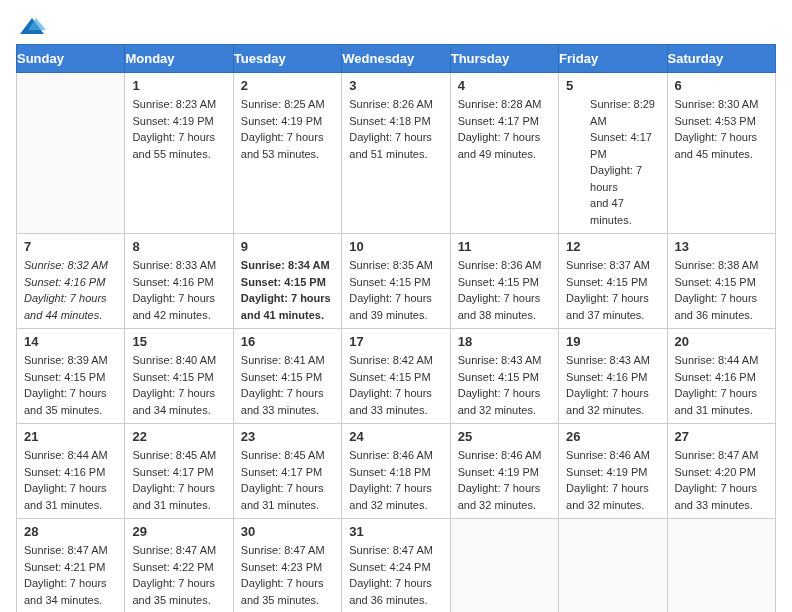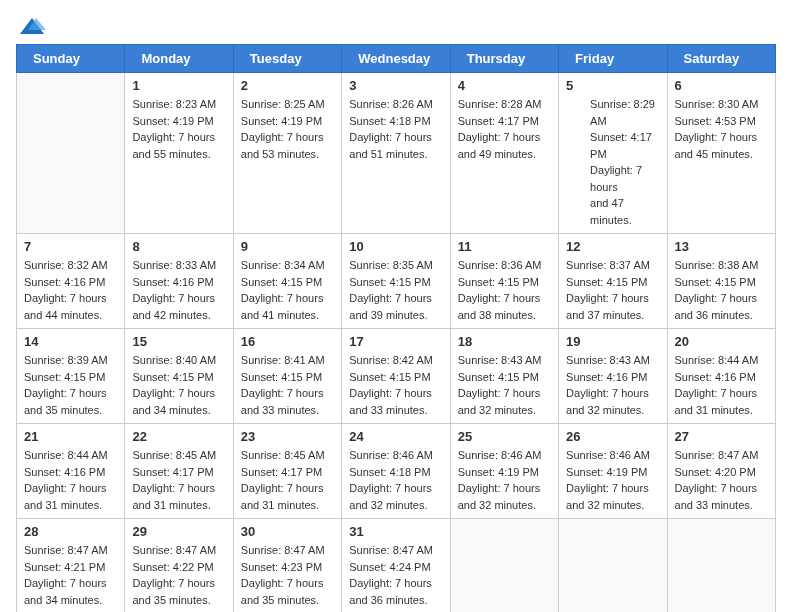--- a/index.html
+++ b/index.html
@@ -54,21 +54,21 @@
     }
     .calendar {
       width: 100%;
       border-collapse: collapse;
       font-size: 11px;
     }
     .calendar thead tr th {
       background-color: #3a7fd5;
       color: #fff;
       text-align: left;
-      padding: 6px 16px;
+      padding: 6px 0;
       font-size: 13px;
       font-weight: bold;
       border: 1px solid #2a6ec4;
     }
     .calendar tbody tr td {
       vertical-align: top;
       padding: 5px 7px;
       border: 1px solid #ccc;
       width: 108px;
       min-height: 80px;
@@ -167,35 +167,35 @@
           <span class="day-number">6</span>
           <div class="day-detail" style="white-space: pre-line;">Sunrise: 8:30 AM
 Sunset: 4:53 PM
 Daylight: 7 hours
 and 45 minutes.</div>
         </td>
       </tr>
       <tr class="row-shaded">
         <td>
           <span class="day-number">7</span>
-          <div class="day-detail" style="white-space: pre-line;">Sunrise: 8:32 AM
+          <div class="day-detail" style="white-space: pre-line; font-style: italic;">Sunrise: 8:32 AM
 Sunset: 4:16 PM
 Daylight: 7 hours
 and 44 minutes.</div>
         </td>
         <td>
           <span class="day-number">8</span>
           <div class="day-detail" style="white-space: pre-line;">Sunrise: 8:33 AM
 Sunset: 4:16 PM
 Daylight: 7 hours
 and 42 minutes.</div>
         </td>
         <td>
           <span class="day-number">9</span>
-          <div class="day-detail" style="white-space: pre-line;">Sunrise: 8:34 AM
+          <div class="day-detail" style="white-space: pre-line; font-weight: bold;">Sunrise: 8:34 AM
 Sunset: 4:15 PM
 Daylight: 7 hours
 and 41 minutes.</div>
         </td>
         <td>
           <span class="day-number">10</span>
           <div class="day-detail" style="white-space: pre-line;">Sunrise: 8:35 AM
 Sunset: 4:15 PM
 Daylight: 7 hours
 and 39 minutes.</div>

